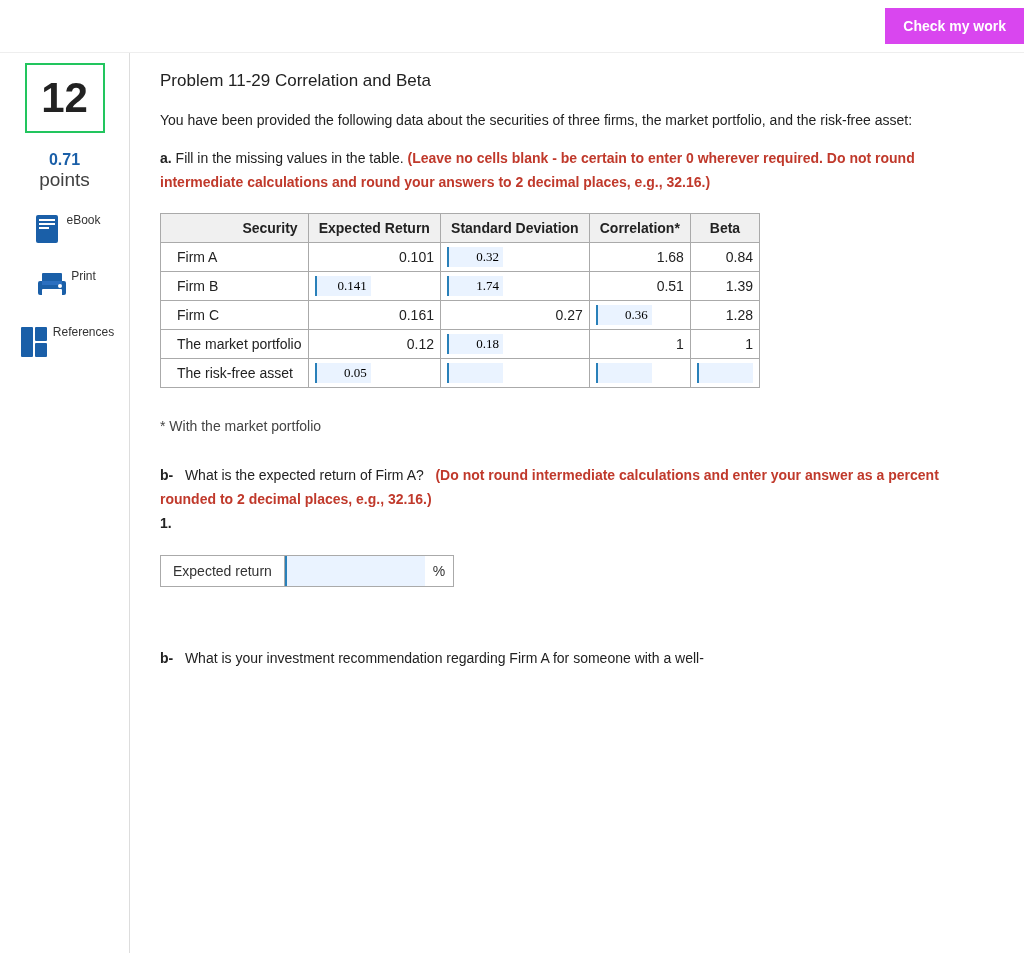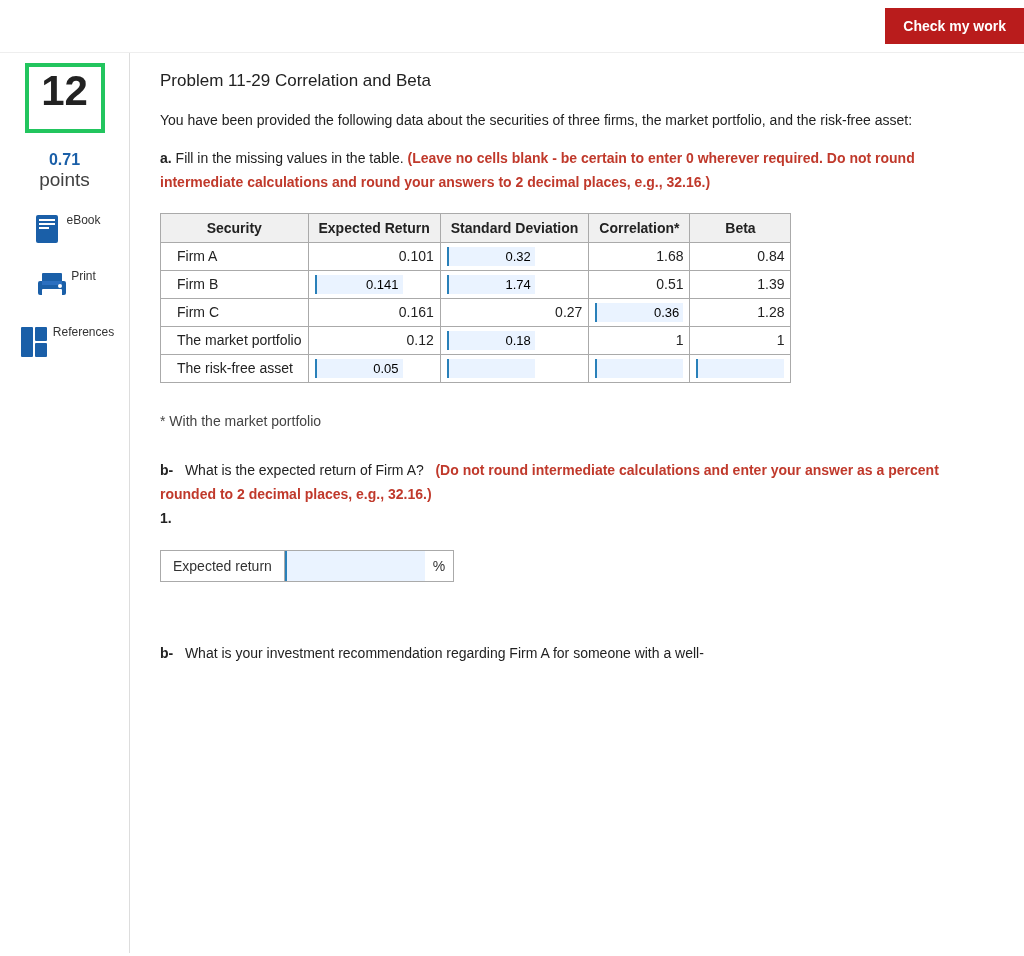--- a/index.html
+++ b/index.html
@@ -12,21 +12,21 @@
 
     
     .top-bar {
       display: flex;
       justify-content: flex-end;
       background: #fff;
       padding: 8px 0 8px 0;
       border-bottom: 1px solid #eee;
     }
     .check-btn {
-      background: #b91c1c;
+      background: #d946ef;
       color: #fff;
       border: none;
       padding: 10px 18px;
       font-size: 14px;
       font-weight: bold;
       cursor: pointer;
       border-radius: 0;
     }
 
     
@@ -40,25 +40,25 @@
       width: 130px;
       min-width: 130px;
       border-right: 1px solid #ddd;
       padding-top: 10px;
       display: flex;
       flex-direction: column;
       align-items: center;
     }
 
     .problem-number-box {
-      border: 4px solid #22c55e;
+      border: 2px solid #22c55e;
       width: 80px;
       height: 70px;
       display: flex;
-      align-items: flex-start;
+      align-items: center;
       justify-content: center;
       margin-bottom: 18px;
     }
     .problem-number {
       font-size: 42px;
       font-weight: bold;
       color: #222;
     }
 
     .points-box {
@@ -130,42 +130,43 @@
       margin-bottom: 30px;
       min-width: 600px;
     }
     .data-table th {
       border: 1px solid #aaa;
       padding: 6px 10px;
       background: #f0f0f0;
       font-weight: bold;
       text-align: center;
     }
-    .data-table th.left { text-align: center; }
+    .data-table th.left { text-align: right; }
     .data-table td {
       border: 1px solid #aaa;
       padding: 4px 6px;
     }
     .data-table td.label-col {
       padding-left: 16px;
       font-weight: normal;
     }
     .data-table td.value-col {
       text-align: right;
       padding-right: 6px;
     }
     .data-table input[type="text"] {
-      width: 88px;
+      width: 56px;
       border: none;
       border-left: 2px solid #2980b9;
       outline: none;
       text-align: right;
       padding: 2px 4px;
       font-size: 13px;
       background: #eaf3ff;
+      font-family: Liberation Serif, serif;
     }
 
     .footnote {
       margin: 10px 0 20px 0;
       color: #444;
     }
 
     
     .section-b {
       margin-top: 30px;

